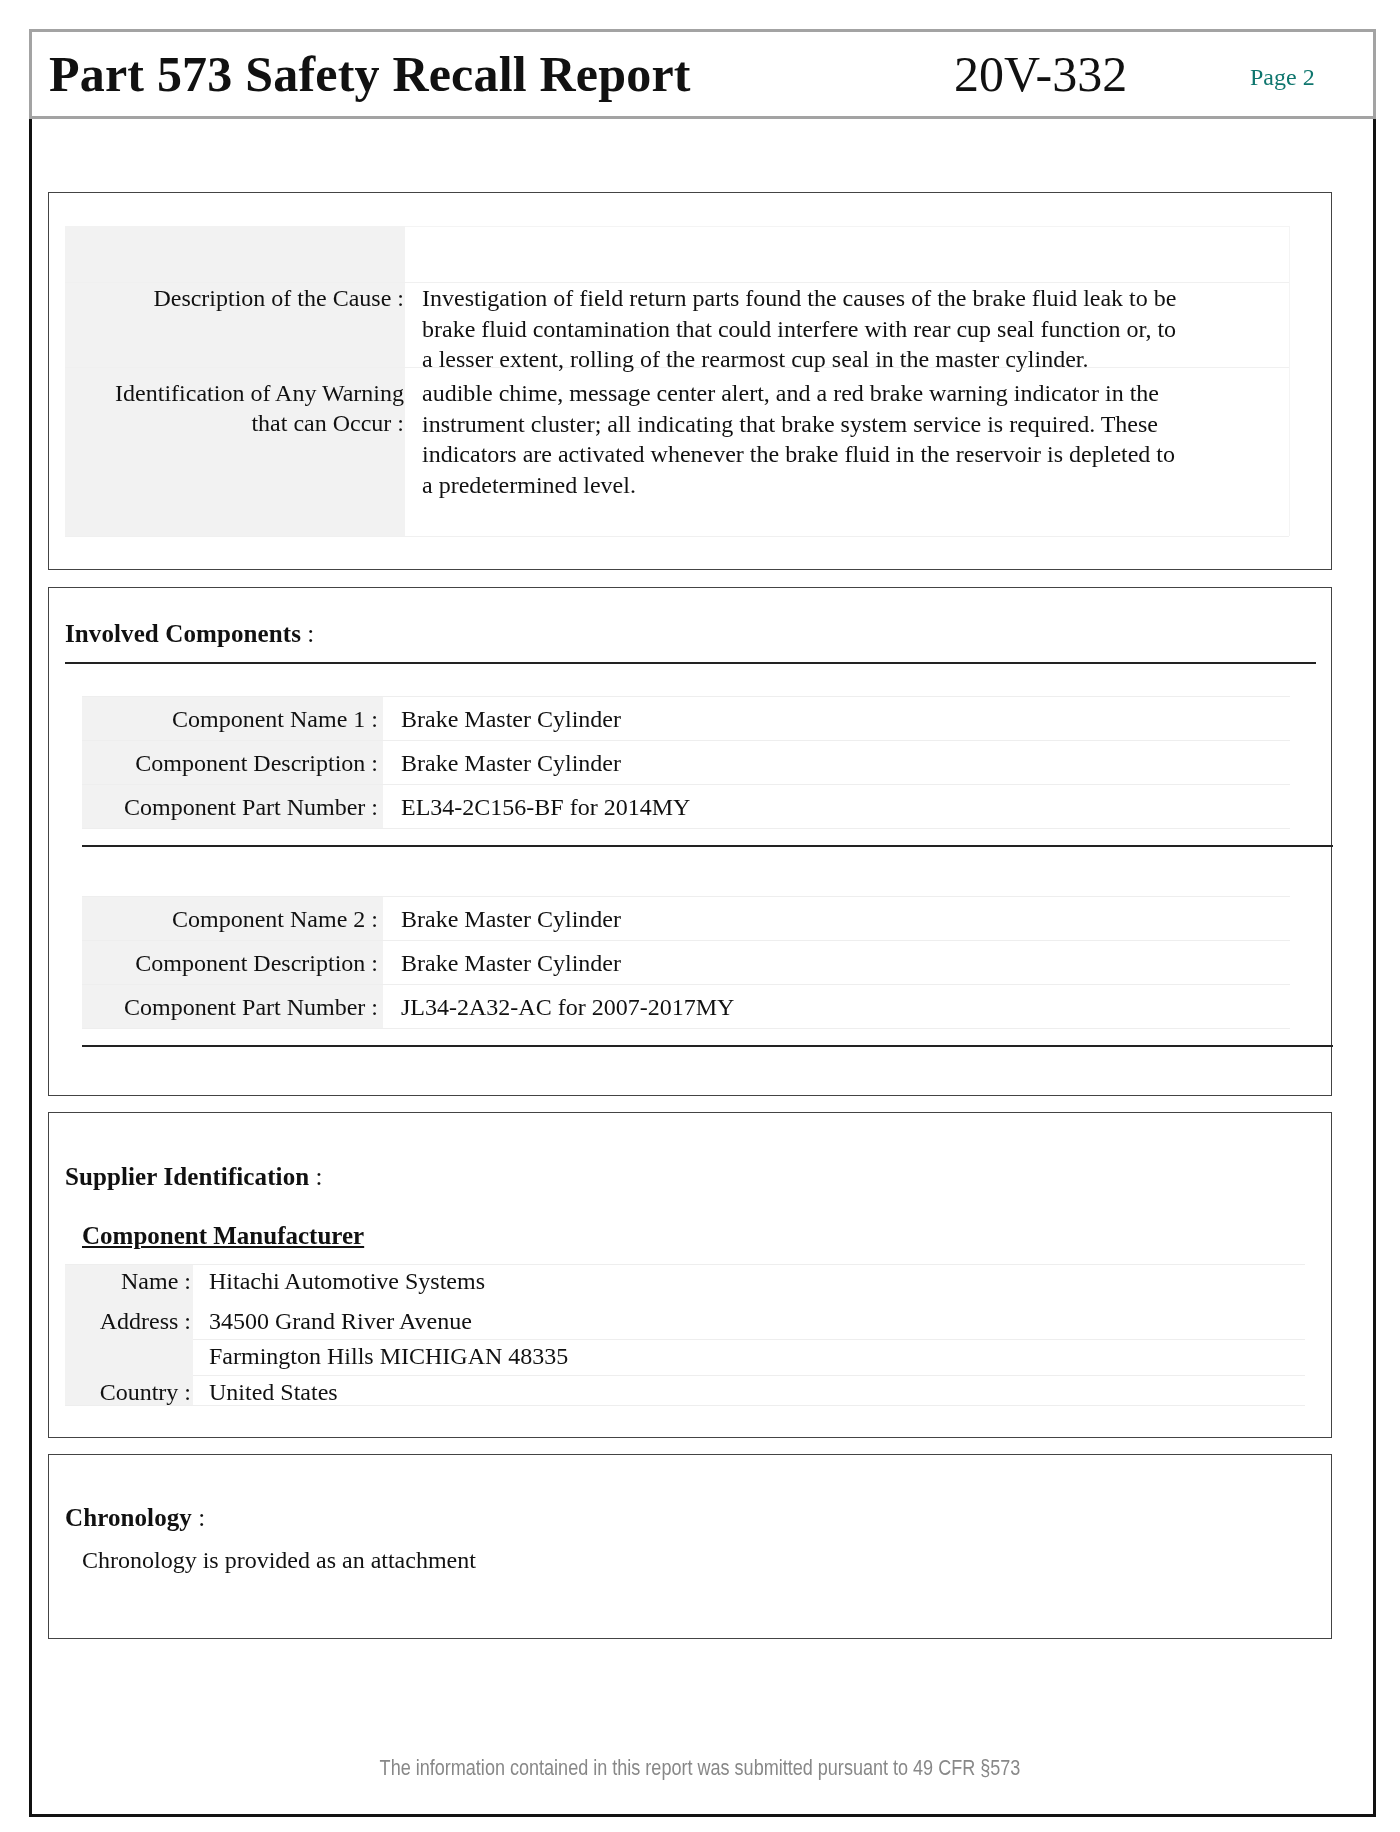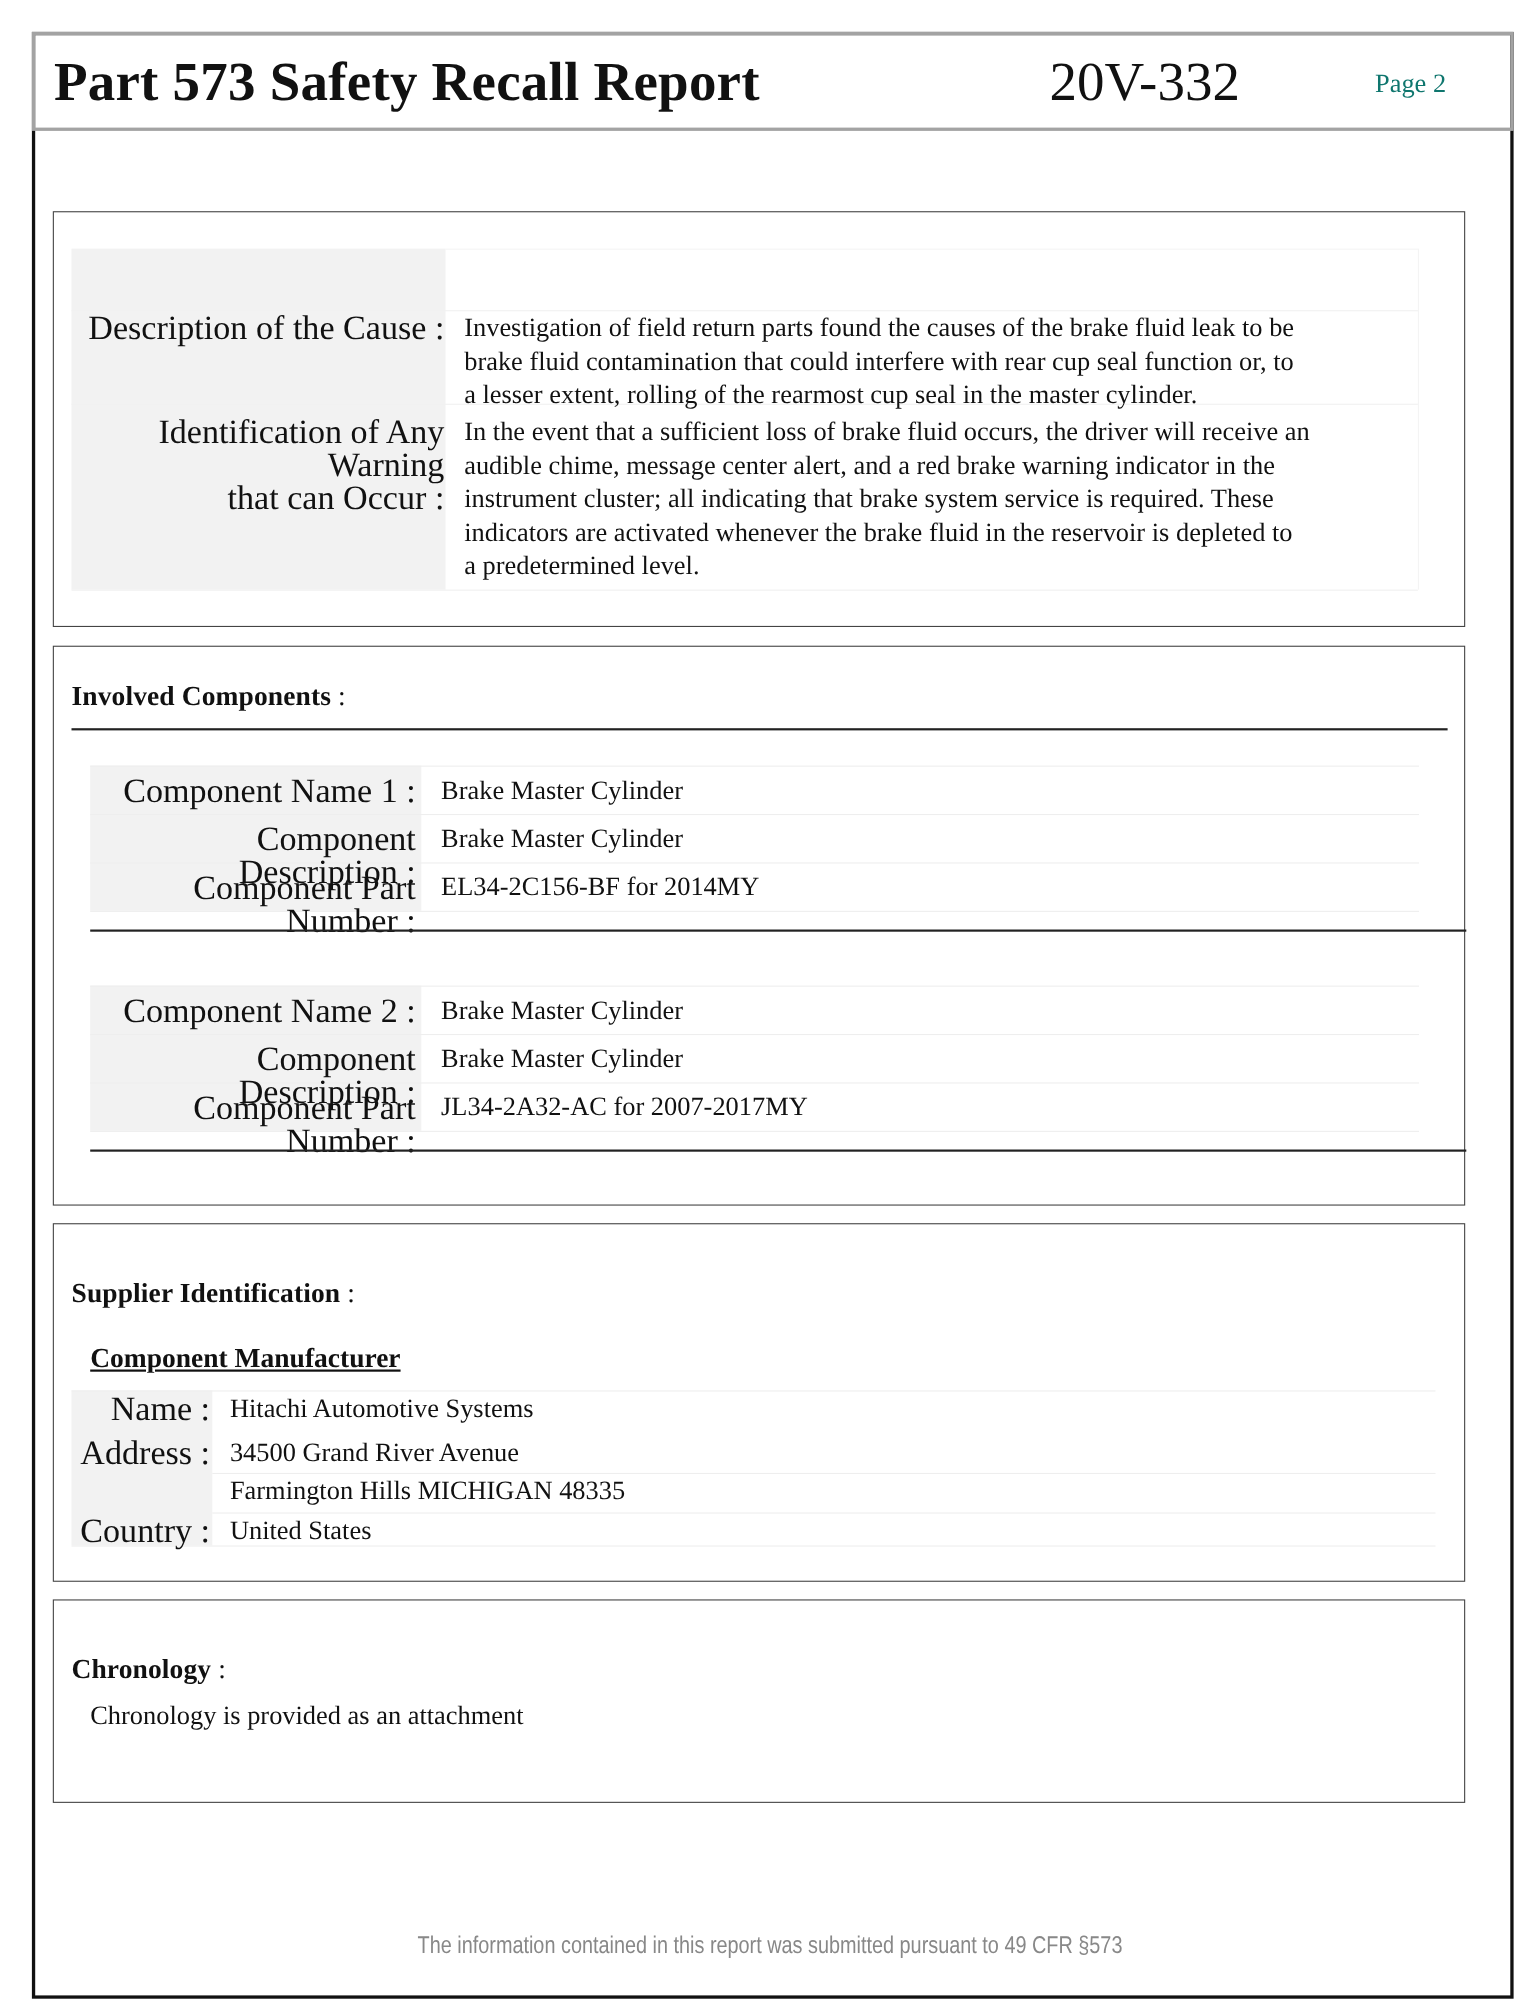--- a/index.html
+++ b/index.html
@@ -33,21 +33,21 @@
       background: #fff;
     }
     #box-cause { top: 192px; height: 378px; }
     #box-components { top: 587px; height: 509px; }
     #box-supplier { top: 1112px; height: 326px; }
     #box-chronology { top: 1454px; height: 185px; }
 
     .gray { background: #f2f2f2; }
     .row-line { position: absolute; height: 1px; background: #f0f0f0; }
 
-    .lbl { position: absolute; text-align: right; font-size: 31px; line-height: 30px; }
+    .lbl { position: absolute; text-align: right; font-size: 24px; line-height: 30px; }
     .val { position: absolute; text-align: left; font-size: 24px; line-height: 30.5px; }
 
     
     .cause-gray { position: absolute; left: 16px; top: 33px; width: 340px; height: 310px; }
     .cause-table-top { position: absolute; left: 356px; top: 33px; width: 884px; height: 1px; background: #f4f4f4; }
     .cause-right-line { position: absolute; left: 1240px; top: 33px; width: 1px; height: 310px; background: #f4f4f4; }
 
     .sec-title { position: absolute; font-size: 25px; font-weight: bold; line-height: 30px; letter-spacing: 0.1px; }
     .sec-title .colon { font-weight: normal; }
     .rule { position: absolute; height: 2px; background: #222; }
@@ -88,21 +88,20 @@
     <div>Investigation of field return parts found the causes of the brake fluid leak  to be</div>
     <div>brake fluid contamination that could interfere with rear cup seal function or, to</div>
     <div>a lesser extent, rolling of the rearmost cup seal in the master cylinder.</div>
   </div>
 
   <div class="lbl" style="left:16px; top:185px; width:339px;">
     <div>Identification of Any Warning</div>
     <div>that can Occur :</div>
   </div>
   <div class="val" style="left:373px; top:185px; width:880px;">
-    <div>In the event that a sufficient loss of brake fluid occurs, the driver will receive an</div>
     <div>audible chime, message center alert, and a red brake warning indicator in the</div>
     <div>instrument cluster; all indicating that brake system service is required.  These</div>
     <div>indicators are activated whenever the brake fluid in the reservoir is depleted to</div>
     <div>a predetermined level.</div>
   </div>
 </div>
 
 <div class="box" id="box-components">
   <div class="sec-title" style="left:16px; top:31px;">
     <span>Involved Components</span><span class="colon"> :</span>

